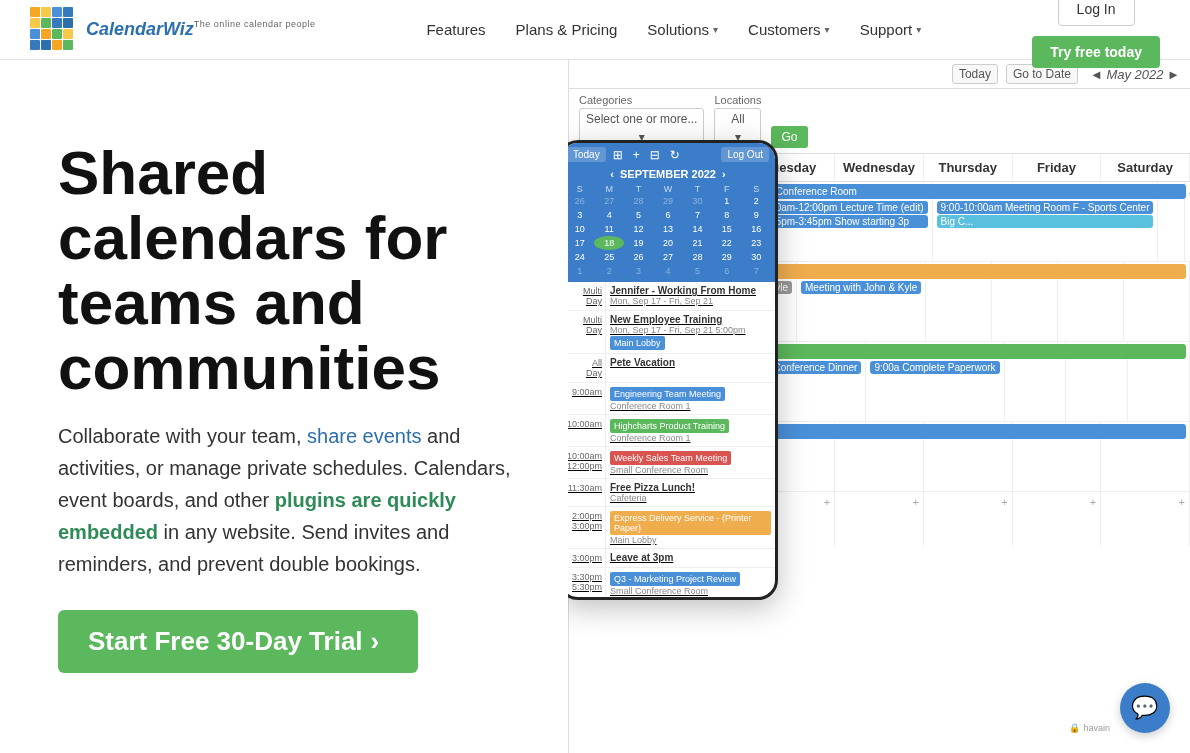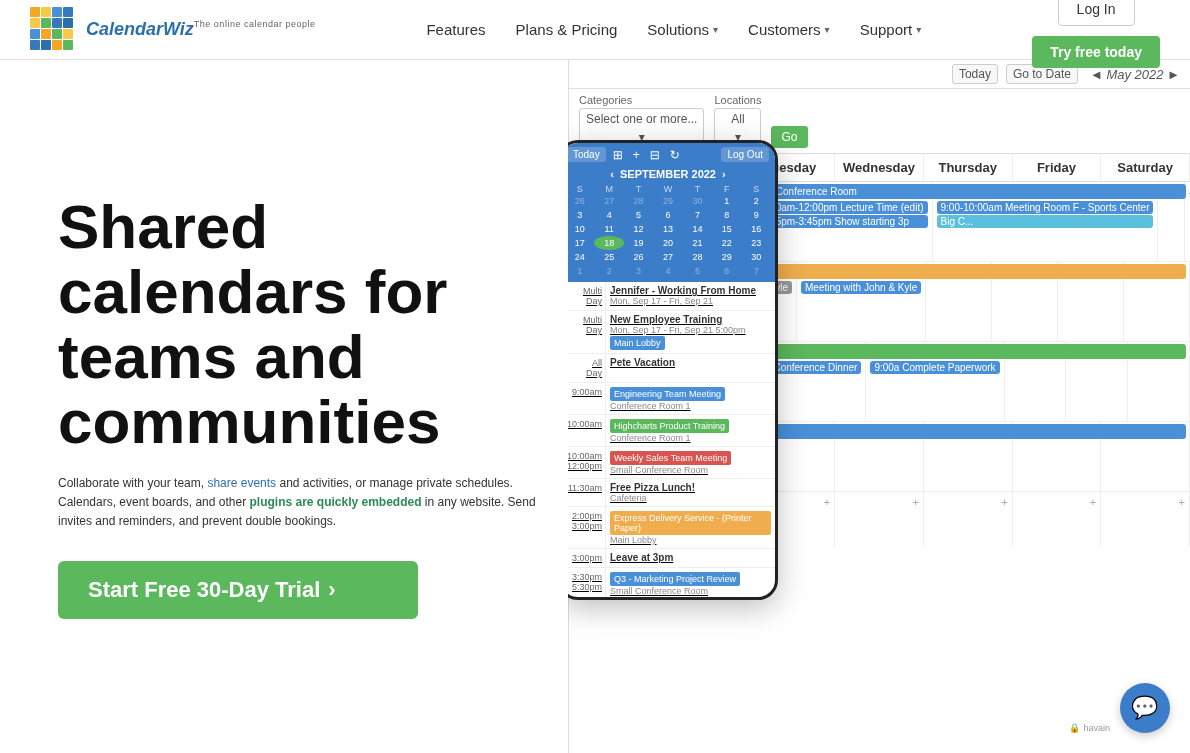--- a/index.html
+++ b/index.html
@@ -35,26 +35,26 @@
 
     
     .hero-left {
       width: 560px; flex-shrink: 0;
       padding: 40px 30px 40px 50px;
       display: flex; flex-direction: column; justify-content: center;
       background: #fff;
       margin-left: 8px;
     }
     .hero-title { font-size: 62px; font-weight: 900; color: #111; line-height: 1.05; margin-bottom: 20px; }
-    .hero-desc { font-size: 12px; color: #333; line-height: 1.6; margin-bottom: 30px; }
+    .hero-desc { font-size: 20px; color: #333; line-height: 1.6; margin-bottom: 30px; }
     .hero-desc .link-blue { color: #2c6fad; text-decoration: none; cursor: pointer; }
     .hero-desc .link-green { color: #2e8b57; text-decoration: none; cursor: pointer; font-weight: bold; }
     .btn-free-trial {
       display: inline-flex; align-items: center; gap: 8px;
-      background: #5cb85c; color: #fff; font-size: 22px; font-weight: bold;
+      background: #5cb85c; color: #fff; font-size: 26px; font-weight: bold;
       padding: 16px 30px; border-radius: 6px; border: none; cursor: pointer;
       width: 360px;
     }
 
     
     .hero-right {
       flex: 1; position: relative; overflow: hidden;
       background: #f0f4f8;
     }
 

